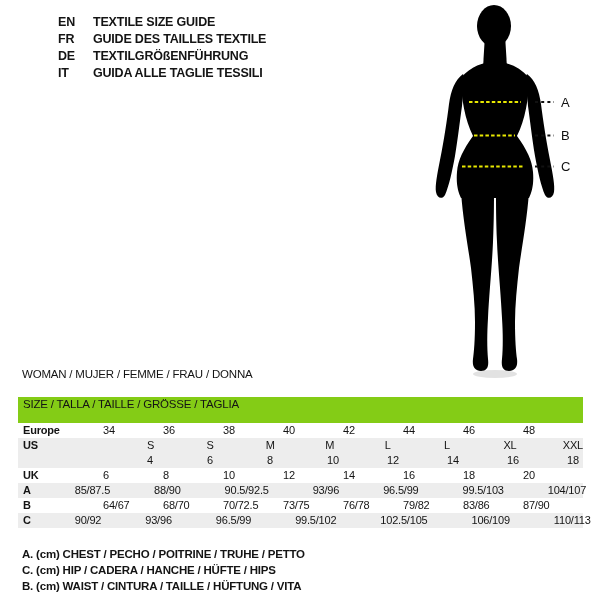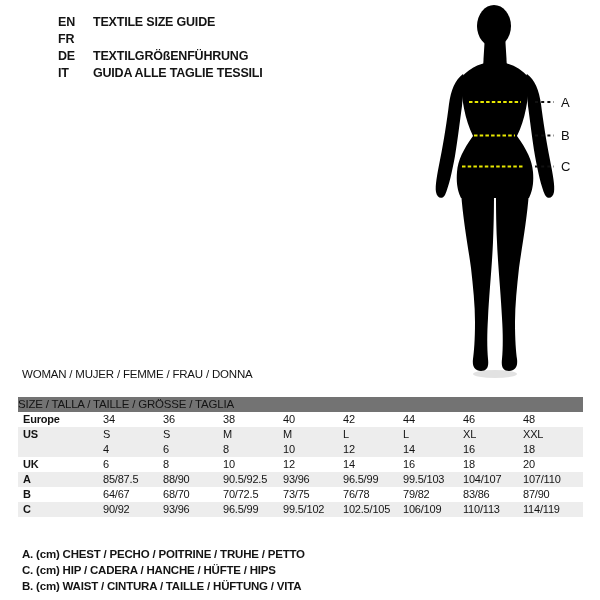--- a/index.html
+++ b/index.html
@@ -13,39 +13,40 @@
   .lang-list{position:absolute;left:22px;top:14px;margin-left:36px;}
   .lang-row{display:flex;height:17px;line-height:17px;font-weight:700;font-size:12.5px;}
   .lang-code{width:35px;}
   .lang-label{white-space:nowrap;}
   
   .figure-wrap{position:absolute;left:413px;top:0;width:170px;height:382px;}
   
   .section-title{position:absolute;left:22px;top:368px;font-weight:400;font-size:11.5px;}
   
   .size-table{position:absolute;left:18px;top:397px;width:565px;font-size:11px;}
-  .t-header{height:15px;line-height:15px;background:#737373;font-size:11.5px;}
+  .t-header{height:26px;line-height:15px;background:#84cc16;padding-left:5px;font-size:11.5px;}
   .t-row{display:flex;height:15px;line-height:15px;}
-  .t-row.shaded{background:#ededed;}
+  .t-row.shaded{background:#ededed;gap:44px;}
   .t-row .lbl{width:80px;padding-left:5px;text-align:left;font-weight:bold;}
   .t-row .val{flex:1;text-align:left;}
   
   .legend{position:absolute;left:22px;top:546px;}
   .legend-line{height:16px;line-height:16px;font-weight:700;font-size:11.5px;white-space:nowrap;}
 </style>
 </head>
 <body>
 
 <div class="lang-list">
   <div class="lang-row">
     <span class="lang-code">EN</span>
     <span class="lang-label">TEXTILE SIZE GUIDE</span>
   </div>
   <div class="lang-row">
     <span class="lang-code">FR</span>
+    <span class="lang-label">GUIDE DES TAILLES TEXTILE</span>
   </div>
   <div class="lang-row">
     <span class="lang-code">DE</span>
     <span class="lang-label">TEXTILGRÖßENFÜHRUNG</span>
   </div>
   <div class="lang-row">
     <span class="lang-code">IT</span>
     <span class="lang-label">GUIDA ALLE TAGLIE TESSILI</span>
   </div>
 </div>

